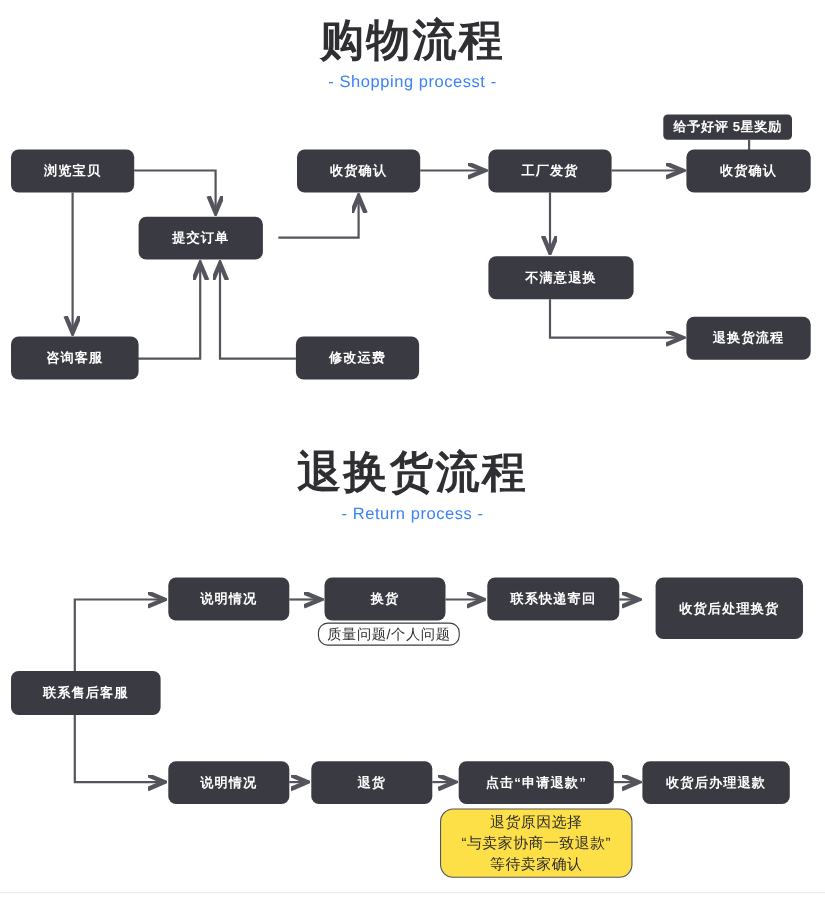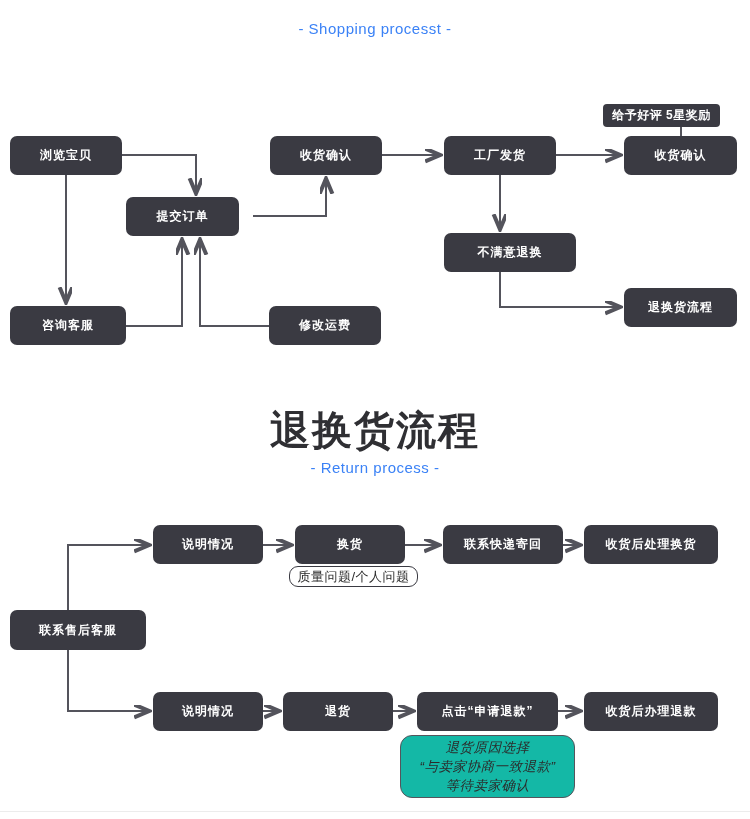--- a/index.html
+++ b/index.html
@@ -42,25 +42,25 @@
     background:#ffffff;
     color:#2b2b2b;
     border:1.6px solid #3a3a42;
     border-radius:9px;
     display:flex;align-items:center;justify-content:center;
     font-size:13px;letter-spacing:0.5px;
     box-sizing:border-box;white-space:nowrap;
     z-index:3;
   }
   .note{
-    position:absolute;background:#14b8a6;color:#2b2b2b;
+    position:absolute;background:#fde047;color:#2b2b2b;
     border:1.6px solid #55555c;border-radius:12px;
     display:flex;flex-direction:column;align-items:center;justify-content:center;
     font-size:13.5px;line-height:19px;letter-spacing:0.5px;
-    box-sizing:border-box;z-index:3;font-style:italic;
+    box-sizing:border-box;z-index:3;
   }
   .note span{display:block;}
 
   .hairline{
     position:absolute;left:0;width:750px;height:1px;background:#ececec;
   }
   svg.links{position:absolute;left:0;top:0;width:750px;height:819px;z-index:1;}
   svg.links path,svg.links line{stroke:#54545c;stroke-width:2;fill:none;}
 </style>
 </head>
@@ -102,20 +102,21 @@
     <path d="M263,545 L291,545" marker-end="url(#arw)"></path>
     <path d="M405,545 L439,545" marker-end="url(#arw)"></path>
     <path d="M563,545 L580,545" marker-end="url(#arw)"></path>
 
     <path d="M263,711 L279,711" marker-end="url(#arw)"></path>
     <path d="M393,711 L413,711" marker-end="url(#arw)"></path>
     <path d="M558,711 L580,711" marker-end="url(#arw)"></path>
   </svg>
 
   <div class="sec-title" style="top:14px;">
+    <span class="zh">购物流程</span>
     <span class="en">- Shopping processt -</span>
   </div>
 
   <div class="node" style="left:10px;top:136px;width:112px;height:39px;">浏览宝贝</div>
   <div class="node" style="left:126px;top:197px;width:113px;height:39px;">提交订单</div>
   <div class="node" style="left:270px;top:136px;width:112px;height:39px;">收货确认</div>
   <div class="node" style="left:444px;top:136px;width:112px;height:39px;">工厂发货</div>
   <div class="node" style="left:624px;top:136px;width:113px;height:39px;">收货确认</div>
   <div class="node" style="left:10px;top:306px;width:116px;height:39px;font-family:Liberation Serif, serif;">咨询客服</div>
   <div class="node" style="left:269px;top:306px;width:112px;height:39px;">修改运费</div>
@@ -126,21 +127,21 @@
 
   <div class="sec-title" style="top:407px;">
     <span class="zh">退换货流程</span>
     <span class="en">- Return process -</span>
   </div>
 
   <div class="node" style="left:10px;top:610px;width:136px;height:40px;">联系售后客服</div>
   <div class="node" style="left:153px;top:525px;width:110px;height:39px;">说明情况</div>
   <div class="node" style="left:295px;top:525px;width:110px;height:39px;">换货</div>
   <div class="node" style="left:443px;top:525px;width:120px;height:39px;">联系快递寄回</div>
-  <div class="node" style="left:584px;top:525px;width:134px;height:39px;">收货后处理换货</div>
+  <div class="node" style="left:596px;top:525px;width:134px;height:56px;">收货后处理换货</div>
   <div class="node" style="left:153px;top:692px;width:110px;height:39px;">说明情况</div>
   <div class="node" style="left:283px;top:692px;width:110px;height:39px;">退货</div>
   <div class="node" style="left:417px;top:692px;width:141px;height:39px;">点击“申请退款”</div>
   <div class="node" style="left:584px;top:692px;width:134px;height:39px;">收货后办理退款</div>
 
   <div class="tag" style="left:289px;top:566px;width:129px;height:21px;">质量问题/个人问题</div>
 
   <div class="note" style="left:400px;top:735px;width:175px;height:63px;">
     <span>退货原因选择</span>
     <span>“与卖家协商一致退款”</span>

